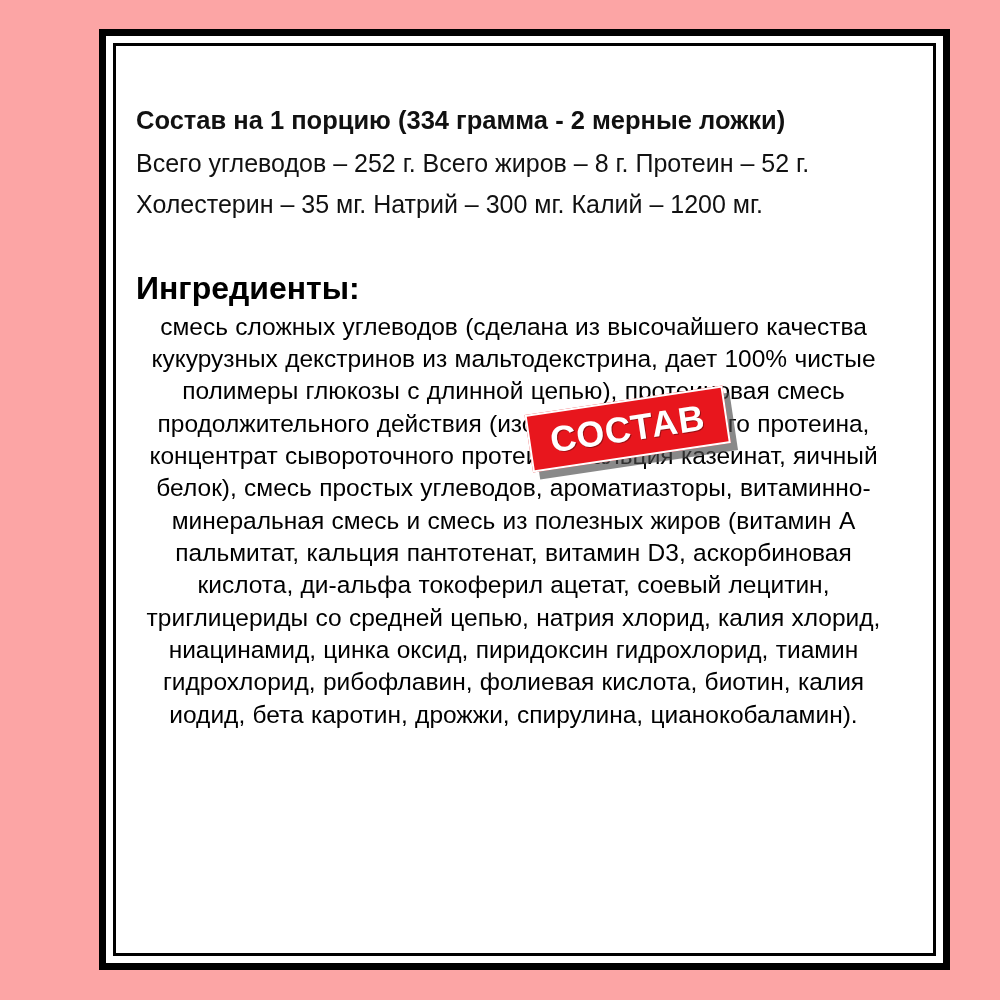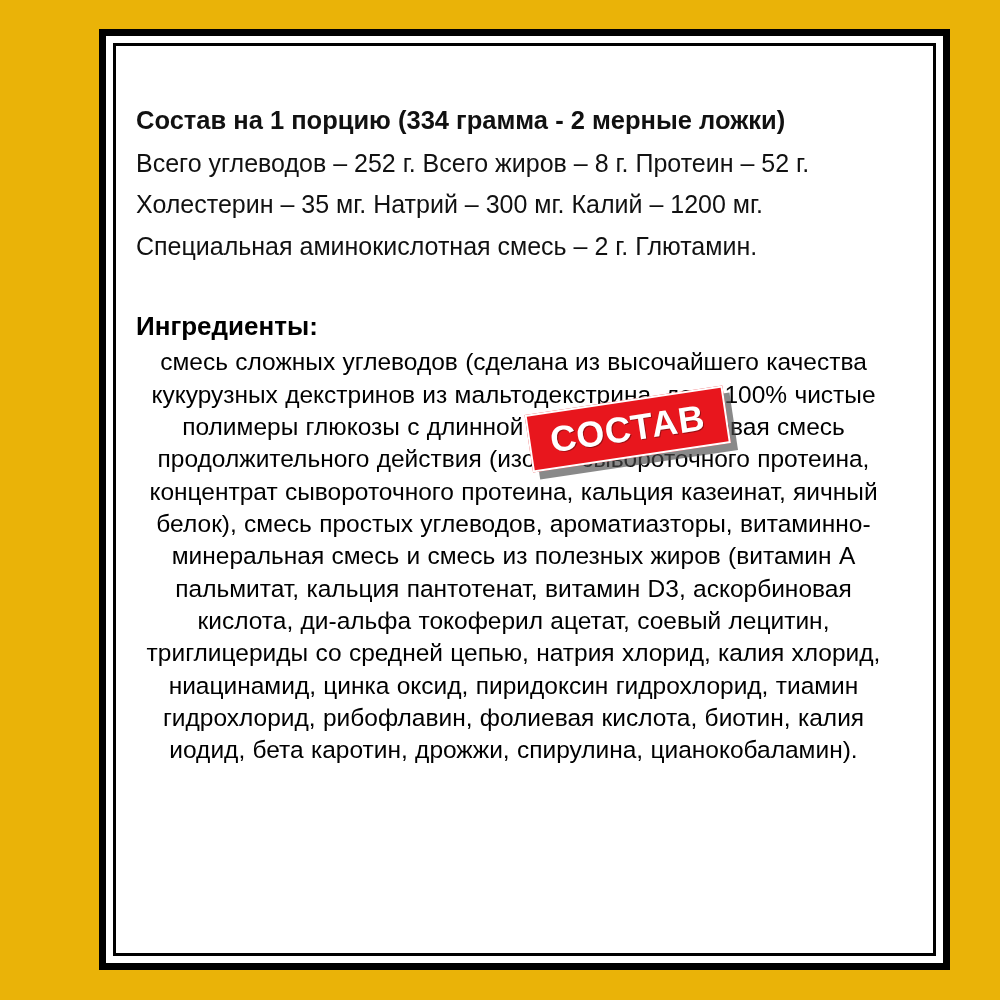--- a/index.html
+++ b/index.html
@@ -15,21 +15,21 @@
     position: relative;
     overflow: hidden;
   }
 
   .page {
     position: absolute;
     left: 0;
     top: 0;
     width: 1000px;
     height: 1000px;
-    background: #eab308;
+    background: #fca5a5;
   }
 
   
   .outer-frame {
     position: absolute;
     left: 99px;
     top: 29px;
     width: 851px;
     height: 941px;
     border: 7px solid #000000;
@@ -69,21 +69,21 @@
   }
   .facts-line {
     white-space: nowrap;
   }
 
   .ingredients-wrap {
     margin-top: 44px;
   }
   .ingredients-title {
     font-weight: bold;
-    font-size: 26px;
+    font-size: 32px;
     margin-bottom: 4px;
   }
   .ingredients-body {
     font-size: 24.5px;
     line-height: 1.32;
     width: 755px;
     text-align: center;
     word-spacing: 0.5px;
   }
 
@@ -135,21 +135,20 @@
 
   <div class="outer-frame"></div>
   <div class="inner-frame"></div>
 
   <div class="content">
 
     <div class="facts-block">
       <div class="facts-title">Состав на 1 порцию (334 грамма - 2 мерные ложки)</div>
       <div class="facts-line">Всего углеводов – 252 г. Всего жиров – 8 г. Протеин – 52 г.</div>
       <div class="facts-line">Холестерин – 35 мг. Натрий – 300 мг. Калий – 1200 мг.</div>
-      <div class="facts-line">Специальная аминокислотная смесь – 2 г. Глютамин.</div>
     </div>
 
     <div class="ingredients-wrap">
       <div class="ingredients-title">Ингредиенты:</div>
       <div class="ingredients-body">смесь сложных углеводов (сделана из высочайшего качества кукурузных декстринов из мальтодекстрина, дает 100% чистые полимеры глюкозы с длинной цепью), протеиновая смесь продолжительного действия (изолят сывороточного протеина, концентрат сывороточного протеина, кальция казеинат, яичный белок), смесь простых углеводов, ароматиазторы, витаминно-минеральная смесь и смесь из полезных жиров (витамин A пальмитат, кальция пантотенат, витамин D3, аскорбиновая кислота, ди-альфа токоферил ацетат, соевый лецитин, триглицериды со средней цепью, натрия хлорид, калия хлорид, ниацинамид, цинка оксид, пиридоксин гидрохлорид, тиамин гидрохлорид, рибофлавин, фолиевая кислота, биотин, калия иодид, бета каротин, дрожжи, спирулина, цианокобаламин).</div>
     </div>
 
   </div>
 
   <div class="badge">

